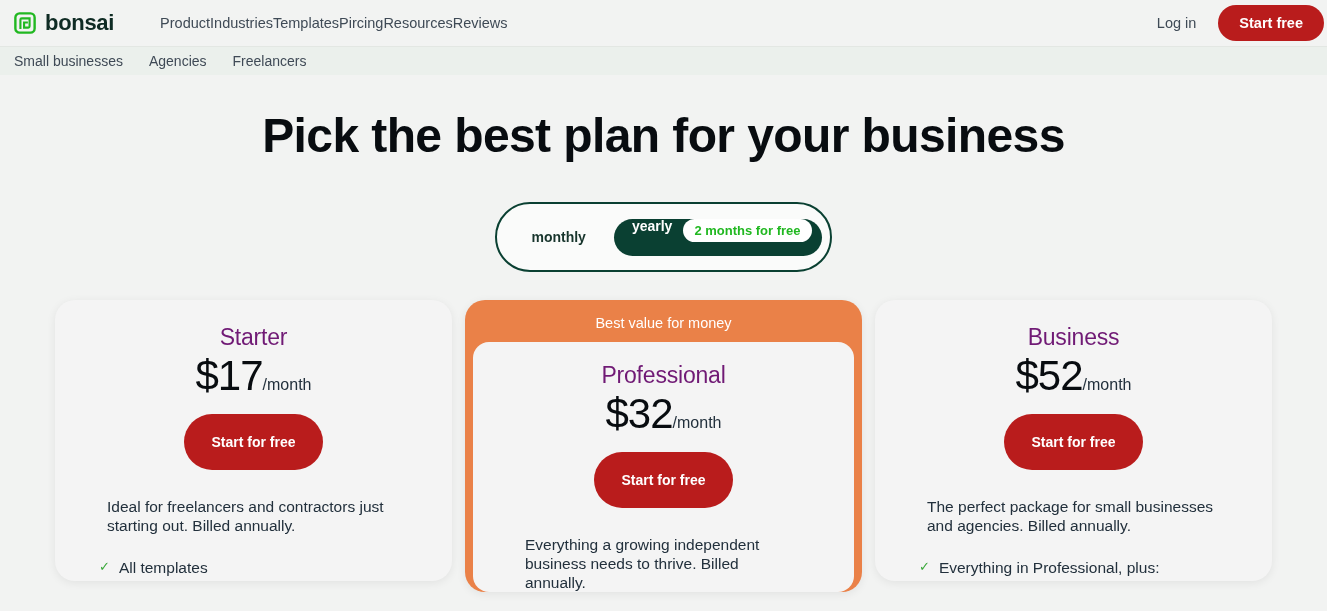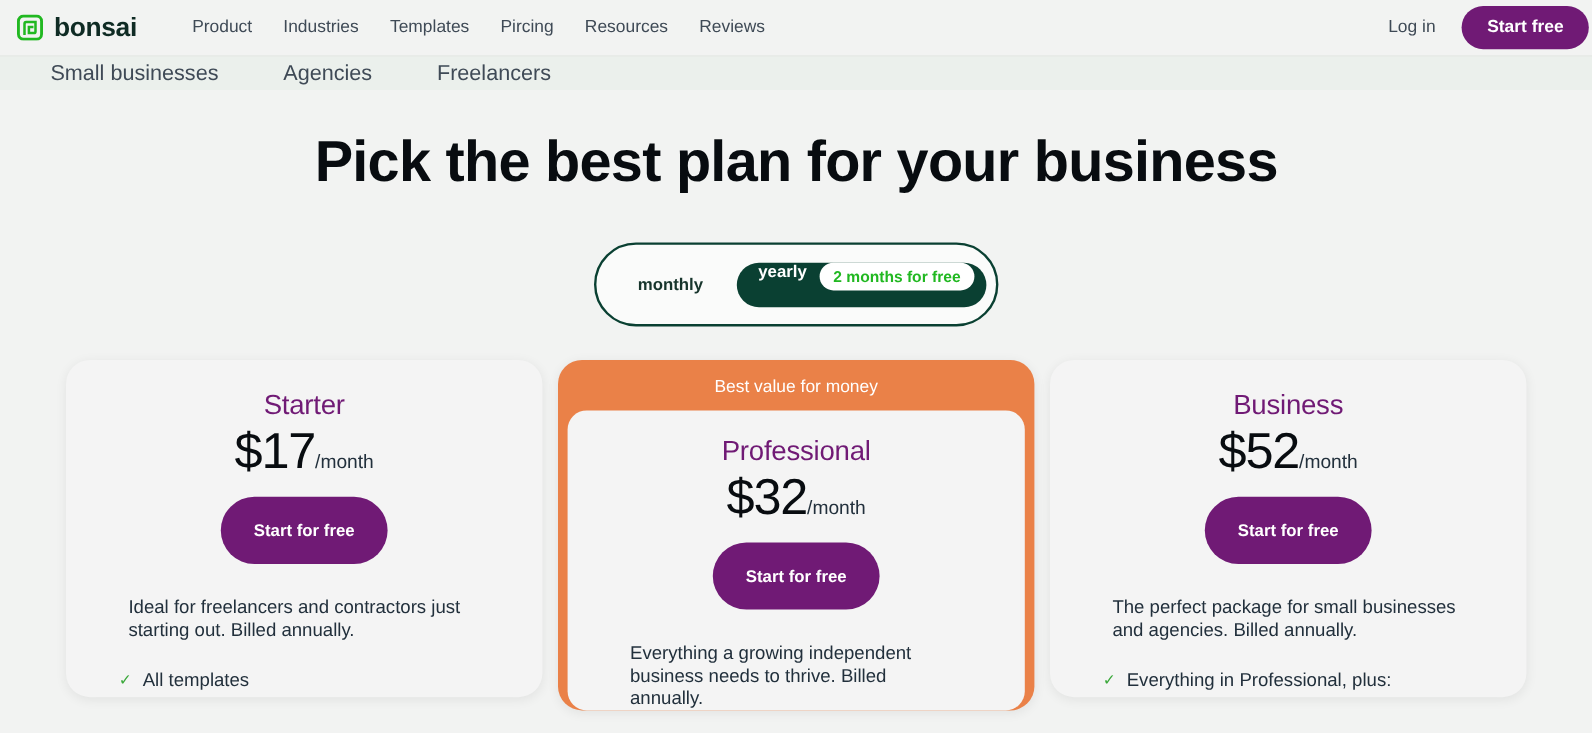--- a/index.html
+++ b/index.html
@@ -34,21 +34,20 @@
   .brand-mark { width: 22px; height: 22px; display: block; }
   .brand-name {
     font-size: 22px;
     font-weight: 700;
     letter-spacing: -0.3px;
     color: #0f2b24;
   }
   .mainnav {
     display: flex;
     align-items: flex-start;
-    gap: 26px;
   }
   .mainnav a {
     font-size: 14.5px;
     color: #3f4a56;
     text-decoration: none;
     cursor: pointer;
     white-space: nowrap;
   }
   .header-right {
     margin-left: auto;
@@ -56,21 +55,21 @@
     align-items: center;
     gap: 22px;
   }
   .login-link {
     font-size: 14.5px;
     color: #3f4a56;
     text-decoration: none;
     cursor: pointer;
   }
   .btn-green {
-    background: #701a75;
+    background: #b91c1c;
     color: #ffffff;
     border: none;
     border-radius: 999px;
     font-family: "Liberation Sans", sans-serif;
     font-size: 14.5px;
     font-weight: 700;
     cursor: pointer;
     line-height: 1;
   }
   .btn-start-free-top {
@@ -85,26 +84,25 @@
     height: 29px;
   }
   .subnav {
     height: 100%;
     display: flex;
     align-items: center;
     gap: 26px;
     padding: 0 14px;
   }
   .subnav a {
-    font-size: 18px;
+    font-size: 14px;
     color: #3f4a56;
     text-decoration: none;
     cursor: pointer;
     white-space: nowrap;
-    margin-left: 28px;
   }
   .subnav-spacer { height: 9px; background: #F2F3F2; }
 
   
   .hero-title {
     text-align: center;
     font-size: 48px;
     font-weight: 700;
     letter-spacing: -0.6px;
     color: #080c10;

